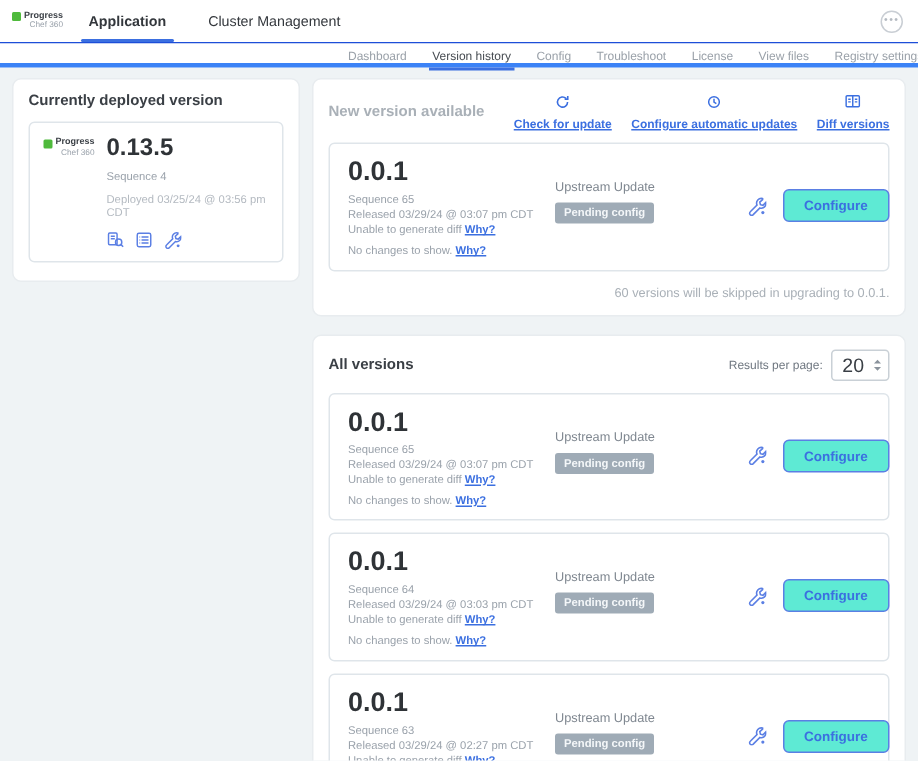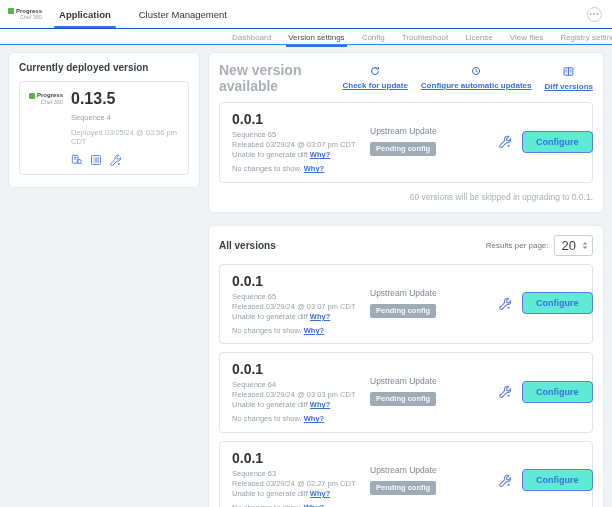--- a/index.html
+++ b/index.html
@@ -32,36 +32,36 @@
   }
   .topbar-spacer { flex:1; }
   .kebab {
     align-self:center; width:15px; height:15px; border:1px solid #c9ced4; border-radius:50%;
     display:flex; align-items:center; justify-content:center; color:#b4bac1;
     font-size:7px; letter-spacing:1px; cursor:pointer; padding-bottom:2px;
   }
 
   
   .subnav {
-    background:#fff; border-bottom:1px solid #3b82f6;
+    background:#fff; border-bottom:3px solid #3b82f6;
     display:flex; gap:13px; padding:3px 0 0 230px; height:16px; align-items:flex-start;
   }
   .subnav-item {
     font-size:8px; color:#9aa1a9; padding:1px 2px 3px 2px; cursor:pointer; white-space:nowrap;
   }
   .subnav-item.active { color:#474c52; border-bottom:2px solid #3b6fe0; }
 
   
   .main { display:flex; gap:8px; padding:7px 8px; align-items:flex-start; }
   .card { background:#fff; border:1px solid #e8ecef; border-radius:6px; }
   .left-col { width:192px; flex:none; padding:9px 10px 12px 10px; }
   .right-col { flex:1; display:flex; flex-direction:column; gap:12px; min-width:0; }
 
   .card-title { font-size:10px; font-weight:bold; color:#3a3f45; }
-  .card-title-gray { font-size:14px; font-weight:bold; color:#a9b0b7; }
+  .card-title-gray { font-size:10px; font-weight:bold; color:#a9b0b7; }
 
   
   .deployed-box {
     margin-top:8px; border:1px solid #dfe5ea; border-radius:4px; padding:8px 9px;
     display:grid; grid-template-columns:34px 1fr; column-gap:8px;
   }
   .dep-logo { text-align:right; line-height:1.2; padding-top:2px; }
   .dep-version { font-size:16px; font-weight:bold; color:#2f3337; }
   .dep-meta { grid-column:2; font-size:7.5px; color:#9aa2ab; margin-top:5px; }
   .dep-meta.dim { color:#b4bac1; margin-top:6px; }
@@ -78,21 +78,21 @@
   }
   .action-link svg { flex:none; }
   .skip-note { font-size:8.5px; color:#a9b0b7; margin-top:9px; padding-left:2px;text-align:right; }
 
   
   .vrow {
     border:1px solid #dfe5ea; border-radius:4px; background:#fff;
     padding:6px 12px 7px 12px; display:flex; align-items:stretch; margin-top:8px;
   }
   .vleft { width:138px; flex:none; }
-  .vver { font-size:14px; font-weight:bold; color:#2f3337; margin:2px 0 3px 0; }
+  .vver { font-size:18px; font-weight:bold; color:#2f3337; margin:2px 0 3px 0; }
   .vmeta { font-size:7.5px; color:#9aa2ab; line-height:1.35; }
   .vchanges { margin-top:4px; }
   .why { color:#3b6fe0; font-weight:bold; text-decoration:underline; }
   .vmid { flex:none; width:128px; padding-top:17px; }
   .vsource { font-size:8.5px; color:#7f8790; }
   .vbadge {
     display:inline-block; background:#9fabb6; color:#f4f7f9; font-size:7.5px; font-weight:bold;
     padding:2px 6px 3px 6px; border-radius:2px; margin-top:6px;
   }
   .vright { margin-left:auto; display:flex; align-items:center; gap:11px; }
@@ -125,21 +125,21 @@
     </div>
   </div>
   <div class="top-tab active">Application</div>
   <div class="top-tab">Cluster Management</div>
   <div class="topbar-spacer"></div>
   <div class="kebab">•••</div>
 </div>
 
 <div class="subnav">
   <div class="subnav-item">Dashboard</div>
-  <div class="subnav-item active">Version settings</div>
+  <div class="subnav-item active">Version history</div>
   <div class="subnav-item">Config</div>
   <div class="subnav-item">Troubleshoot</div>
   <div class="subnav-item">License</div>
   <div class="subnav-item">View files</div>
   <div class="subnav-item">Registry settings</div>
 </div>
 
 <div class="main">
 
   <div class="card left-col">

